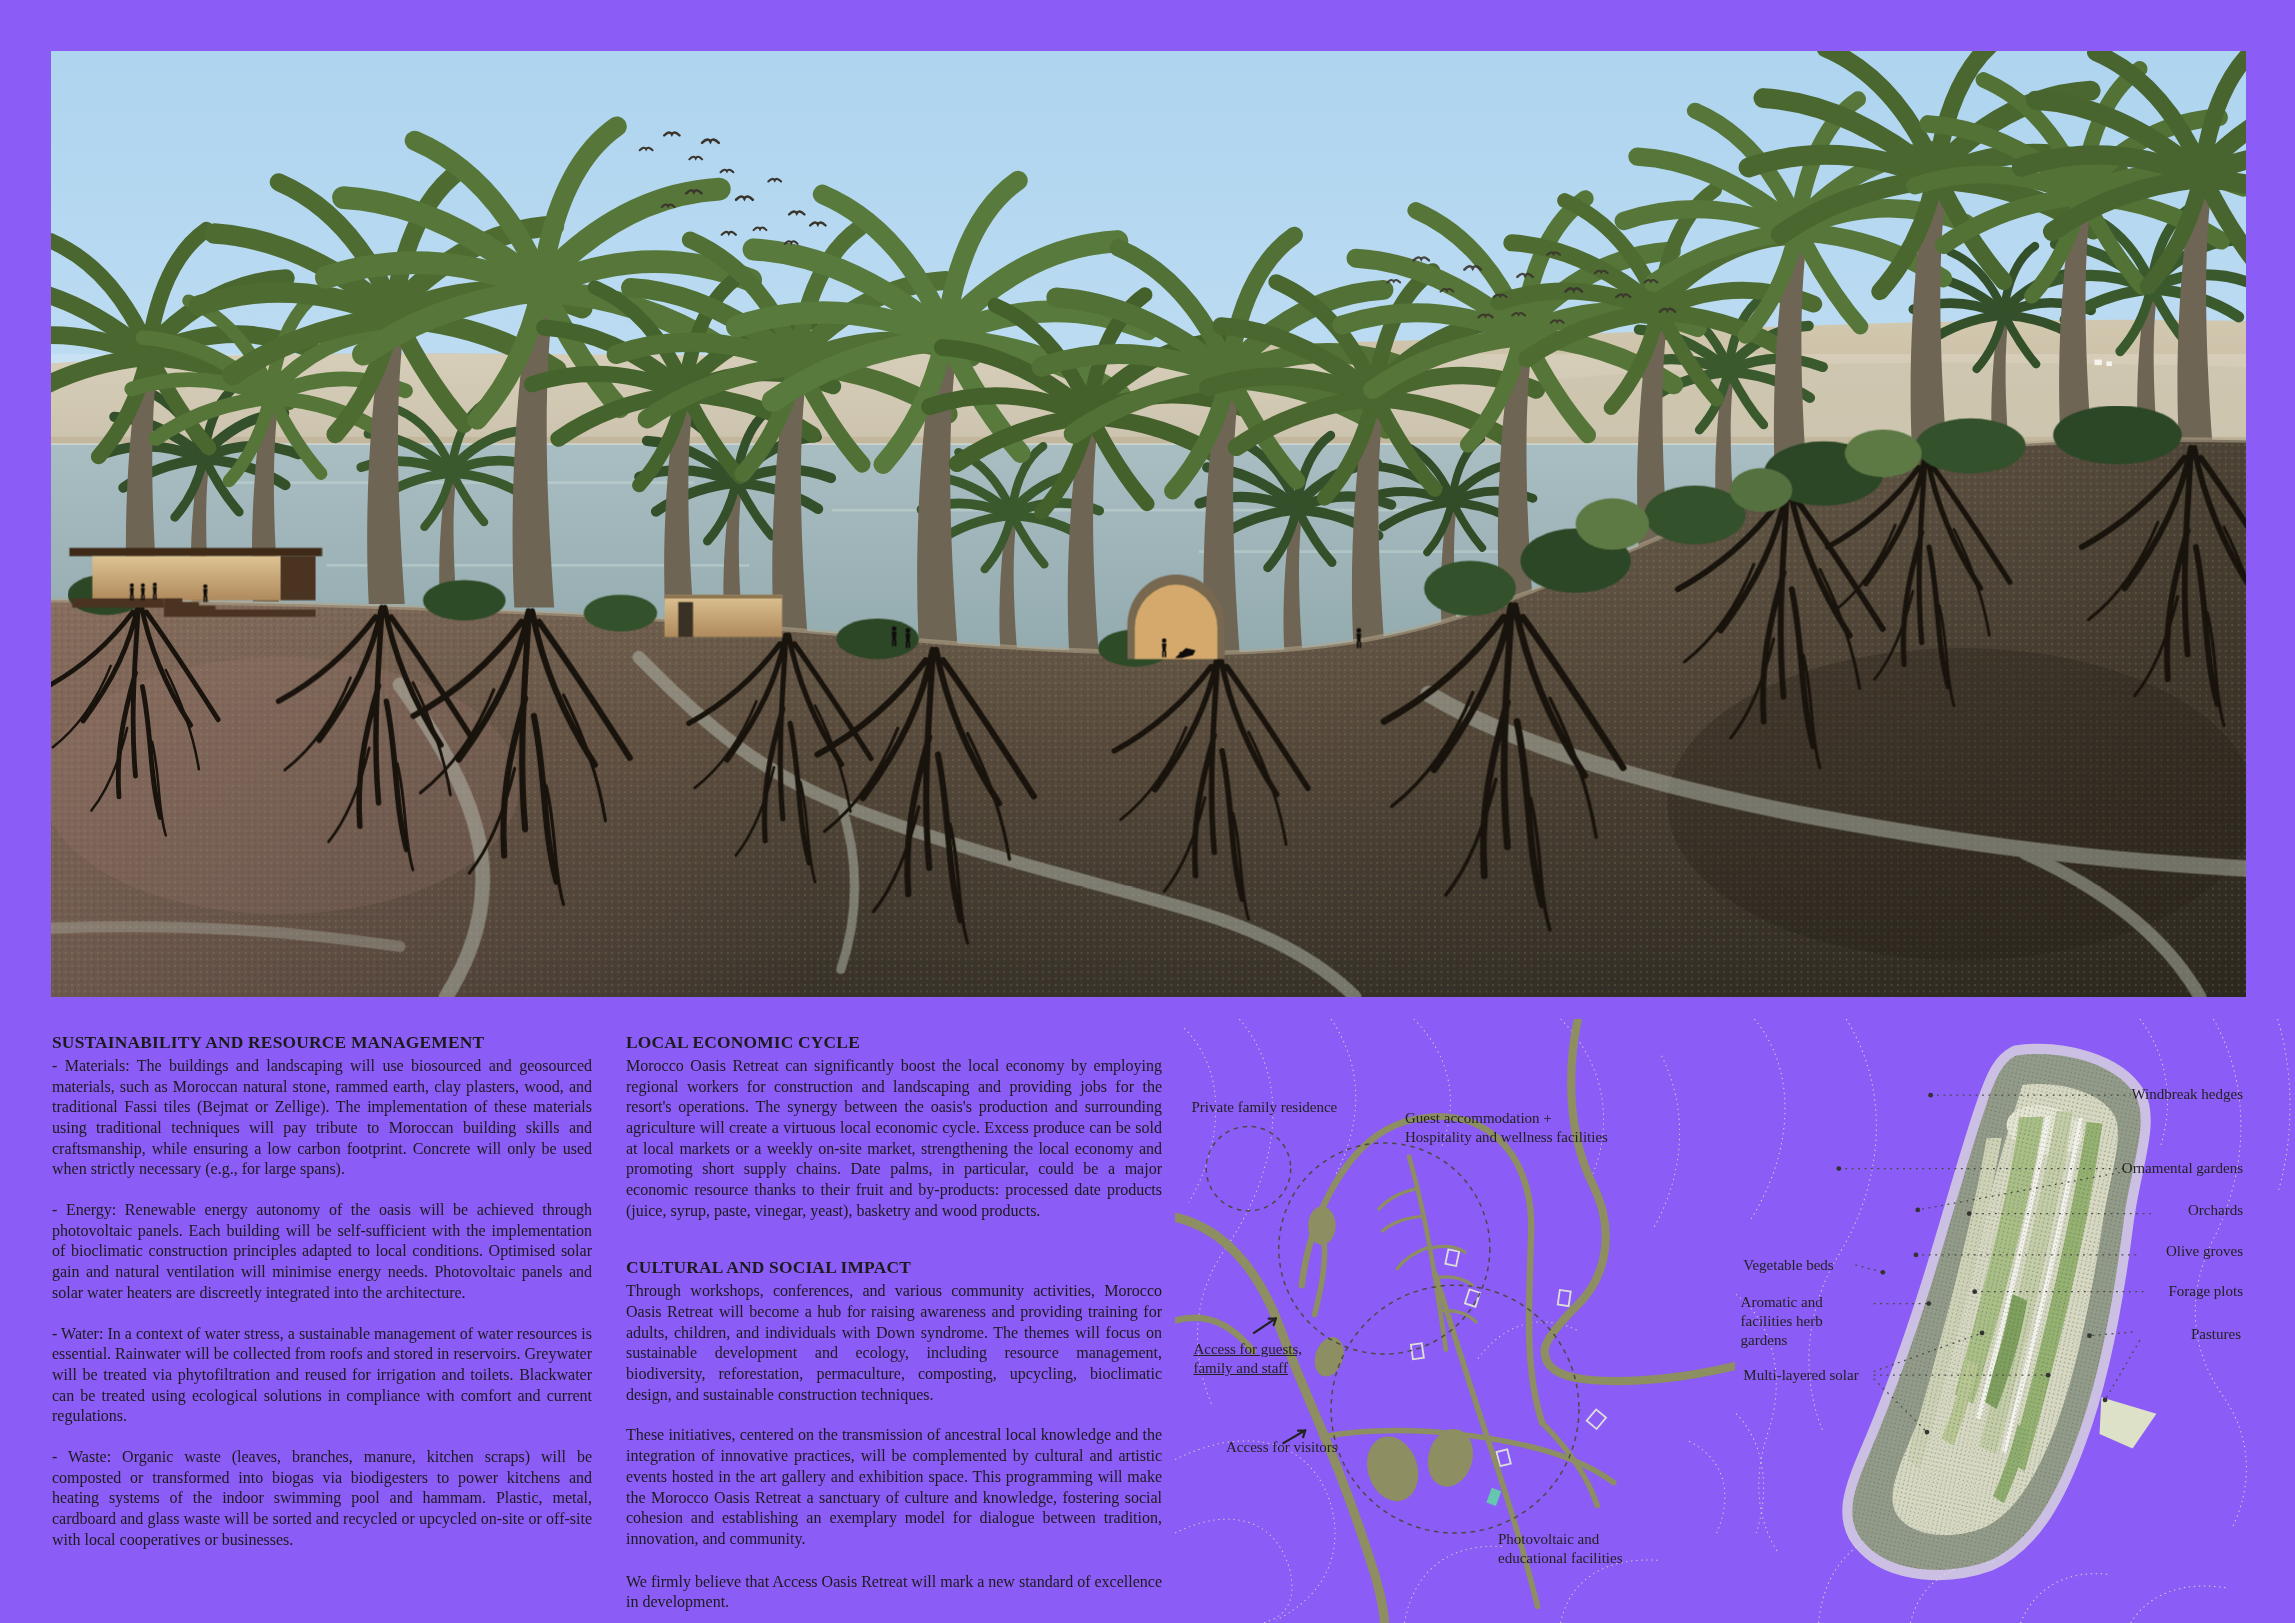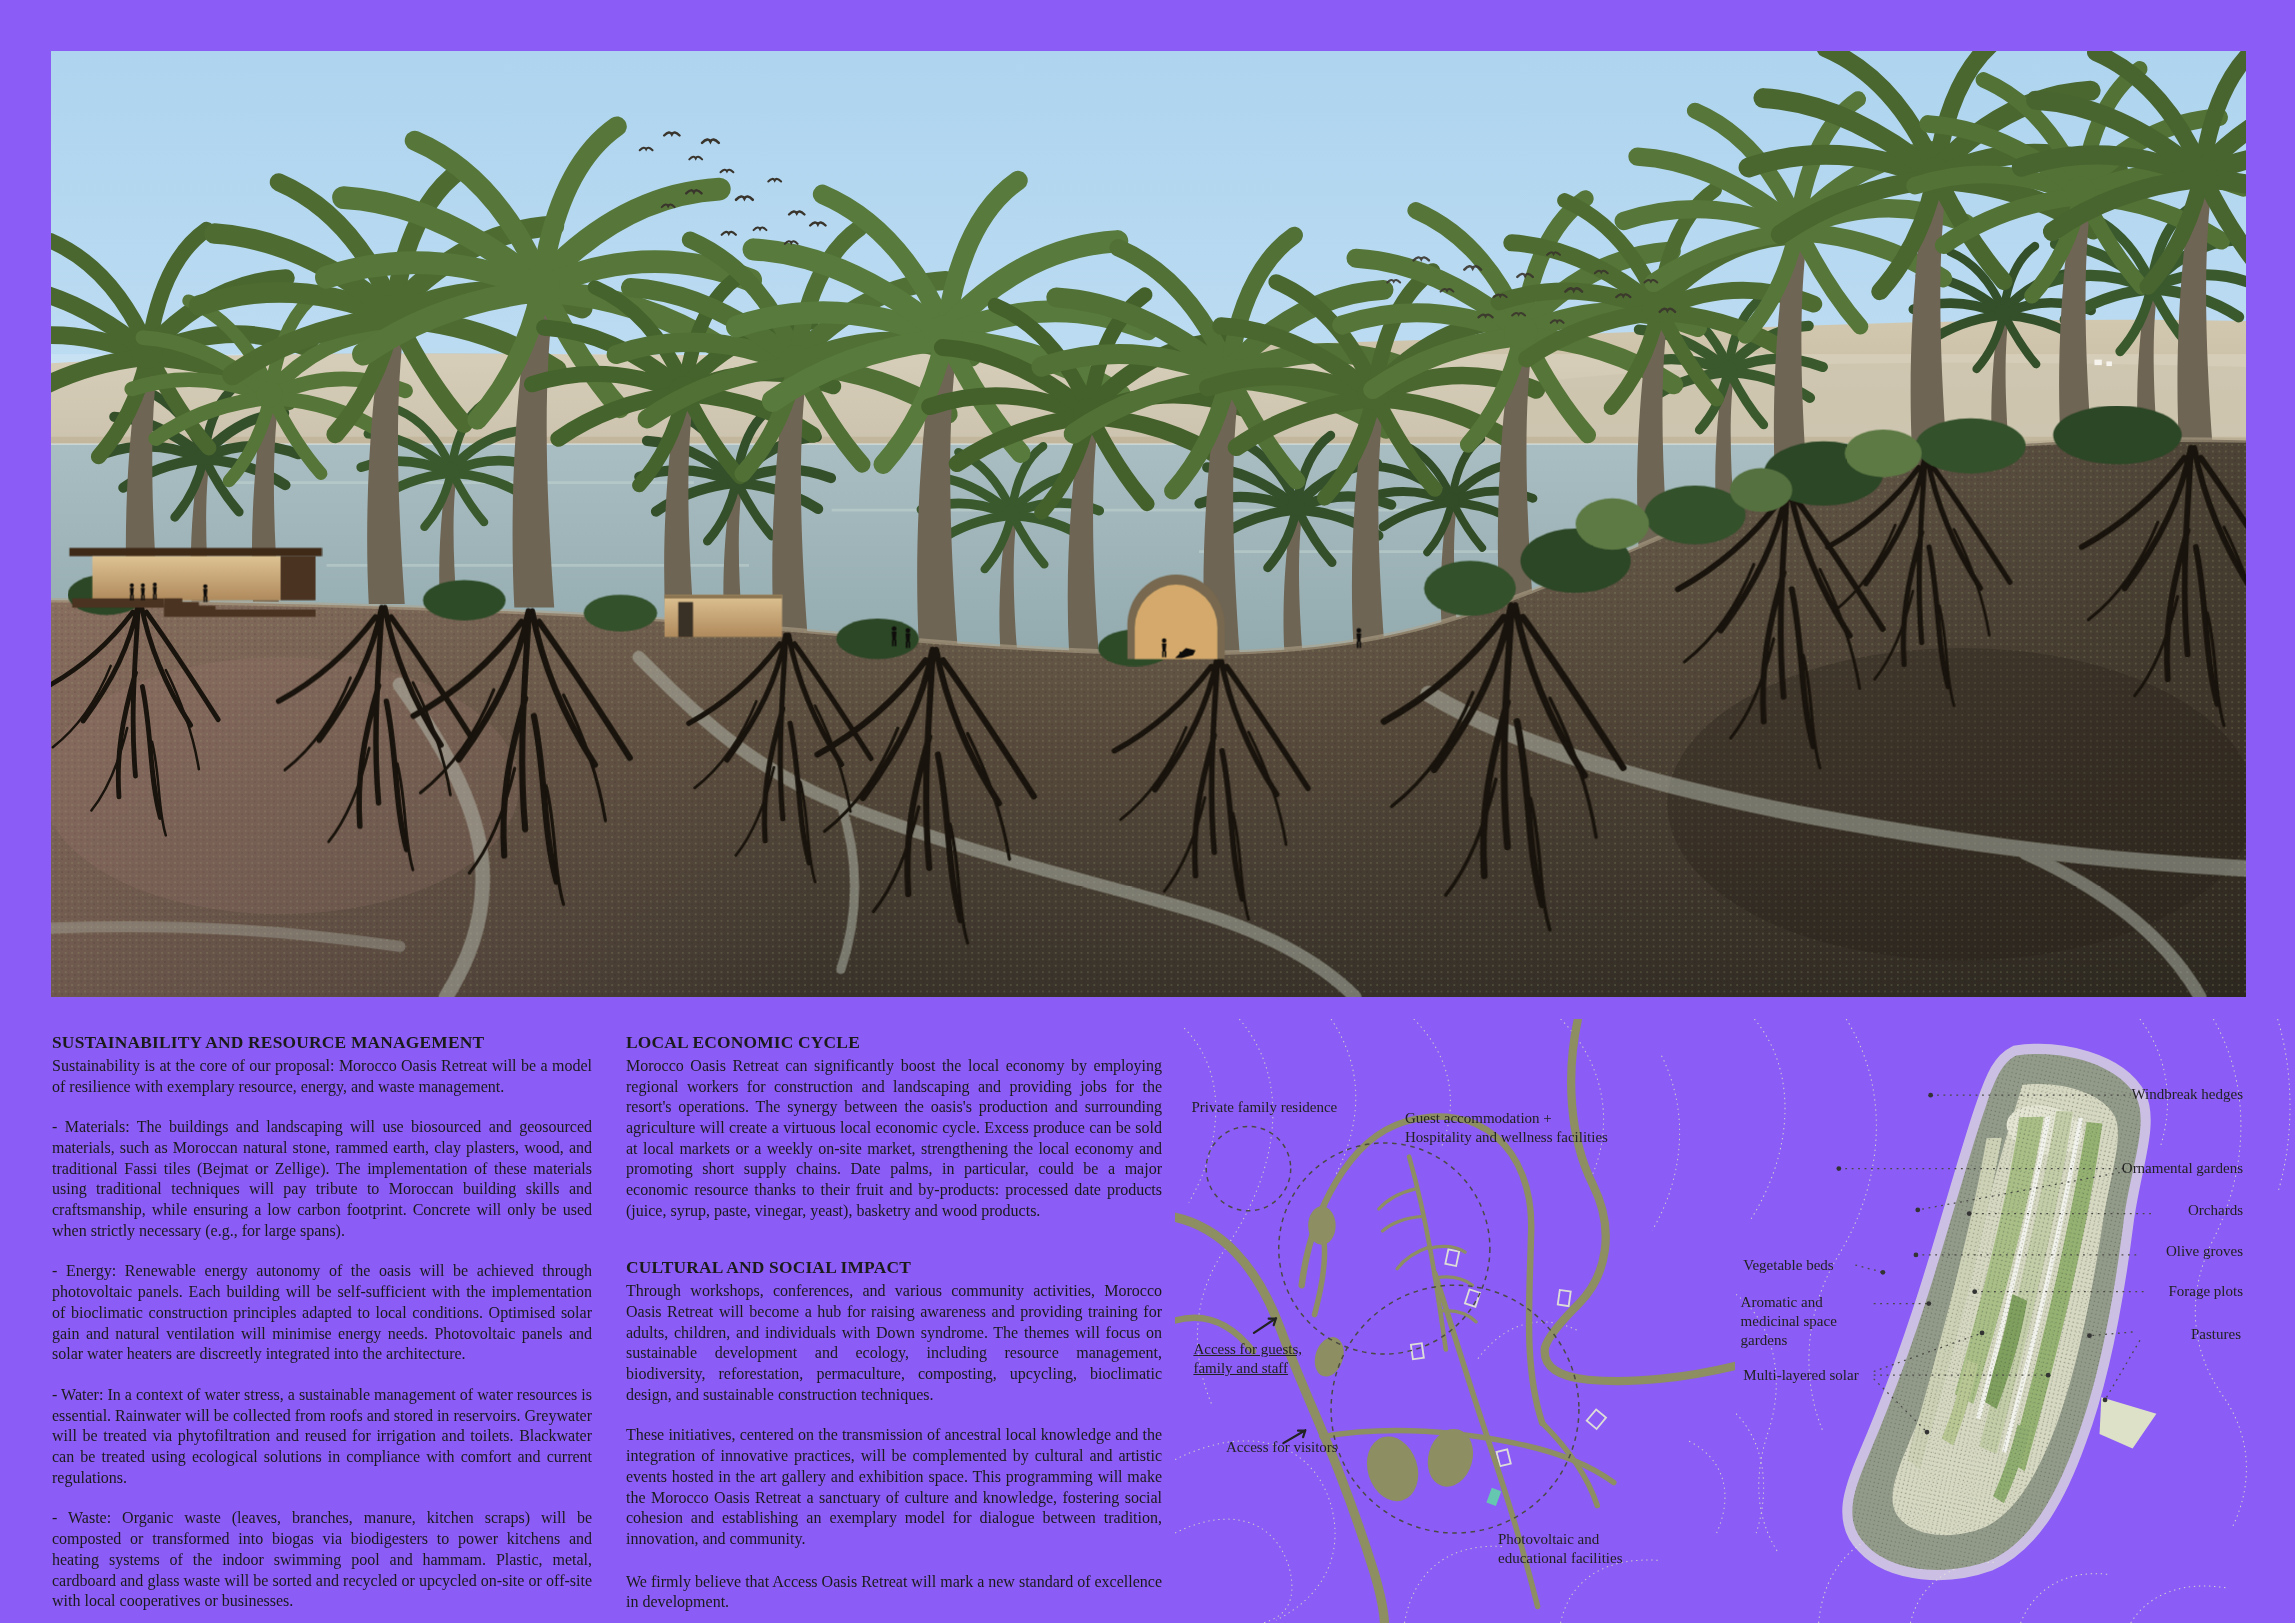--- a/index.html
+++ b/index.html
@@ -249,21 +249,20 @@
           <use href="#bd" transform="translate(1598 288)"></use>
         <use href="#bd" transform="translate(1562 290) scale(1.1)"></use>
           <use href="#bd" transform="translate(1640 296)"></use>
         <use href="#bd" transform="translate(1760 284) scale(1.2)"></use>
       </g>
     </svg>
   </div>
 
   <div class="textcol col-left">
     <h3 class="col-head">SUSTAINABILITY AND RESOURCE MANAGEMENT</h3>
-    <p>Sustainability is at the core of our proposal: Morocco Oasis Retreat will be a model of resilience with exemplary resource, energy, and waste management.</p>
     <p>- Materials: The buildings and landscaping will use biosourced and geosourced materials, such as Moroccan natural stone, rammed earth, clay plasters, wood, and traditional Fassi tiles (Bejmat or Zellige). The implementation of these materials using traditional techniques will pay tribute to Moroccan building skills and craftsmanship, while ensuring a low carbon footprint. Concrete will only be used when strictly necessary (e.g., for large spans).</p>
     <p>- Energy: Renewable energy autonomy of the oasis will be achieved through photovoltaic panels. Each building will be self-sufficient with the implementation of bioclimatic construction principles adapted to local conditions. Optimised solar gain and natural ventilation will minimise energy needs. Photovoltaic panels and solar water heaters are discreetly integrated into the architecture.</p>
     <p>- Water: In a context of water stress, a sustainable management of water resources is essential. Rainwater will be collected from roofs and stored in reservoirs. Greywater will be treated via phytofiltration and reused for irrigation and toilets. Blackwater can be treated using ecological solutions in compliance with comfort and current regulations.</p>
     <p>- Waste: Organic waste (leaves, branches, manure, kitchen scraps) will be composted or transformed into biogas via biodigesters to power kitchens and heating systems of the indoor swimming pool and hammam. Plastic, metal, cardboard and glass waste will be sorted and recycled or upcycled on-site or off-site with local cooperatives or businesses.</p>
   </div>
 
   <div class="textcol col-mid">
     <h3 class="col-head">LOCAL ECONOMIC CYCLE</h3>
     <p>Morocco Oasis Retreat can significantly boost the local economy by employing regional workers for construction and landscaping and providing jobs for the resort's operations. The synergy between the oasis's production and surrounding agriculture will create a virtuous local economic cycle. Excess produce can be sold at local markets or a weekly on-site market, strengthening the local economy and promoting short supply chains. Date palms, in particular, could be a major economic resource thanks to their fruit and by-products: processed date products (juice, syrup, paste, vinegar, yeast), basketry and wood products.</p>
     <h3 class="col-head sub">CULTURAL AND SOCIAL IMPACT</h3>
@@ -423,20 +422,20 @@
         <circle cx="208" cy="450" r="2.6"></circle>
       </g>
     </svg>
     <div class="dlabel r" style="right:53px;top:66px;">Windbreak hedges</div>
     <div class="dlabel r" style="right:53px;top:140px;">Ornamental gardens</div>
     <div class="dlabel r" style="right:53px;top:182px;">Orchards</div>
     <div class="dlabel r" style="right:53px;top:223px;">Olive groves</div>
     <div class="dlabel" style="left:7.3px;top:237px;">Vegetable beds</div>
     <div class="dlabel r" style="right:53px;top:263px;">Forage plots</div>
     <div class="dlabel" style="left:4.6px;top:274px;">Aromatic and
-medicinal space
+facilities herb
 gardens</div>
     <div class="dlabel r" style="right:55px;top:306px;">Pastures</div>
     <div class="dlabel" style="left:7.3px;top:347px;">Multi-layered solar</div>
   </div>
 
 </div>
 
 
 </body></html>

